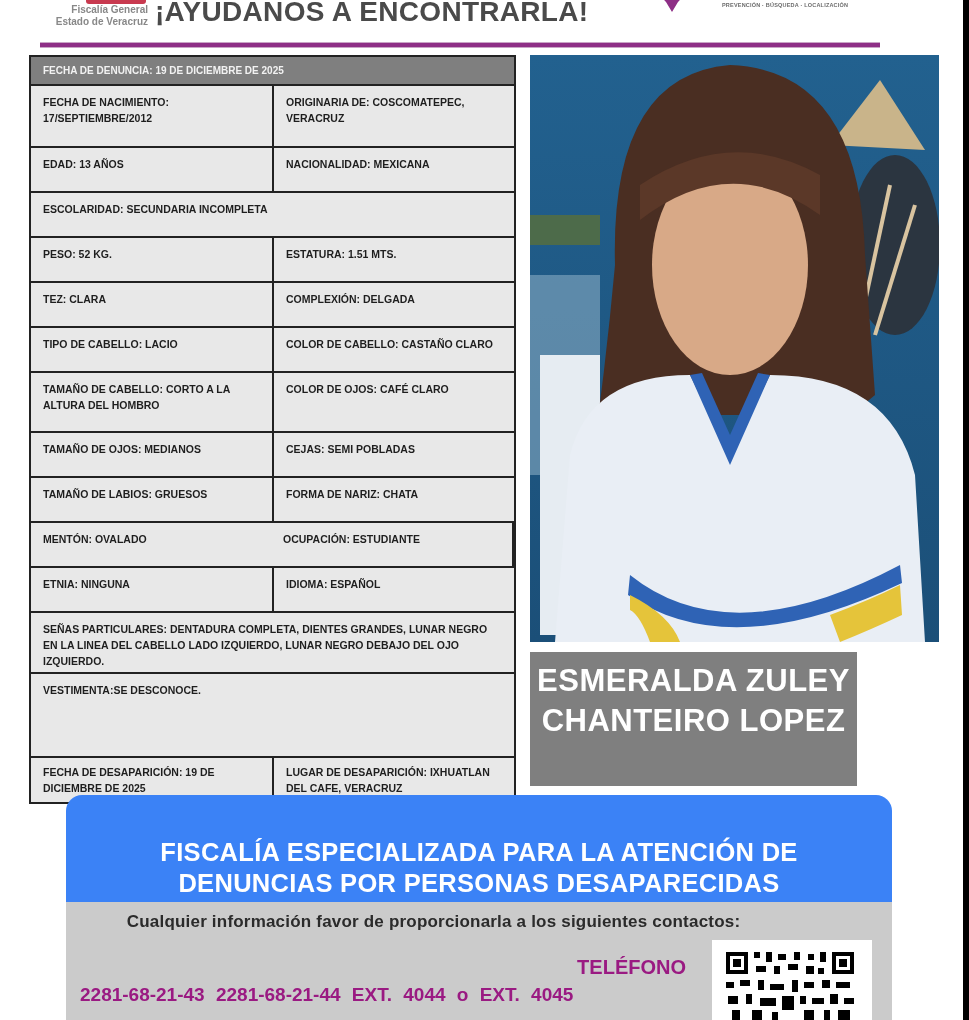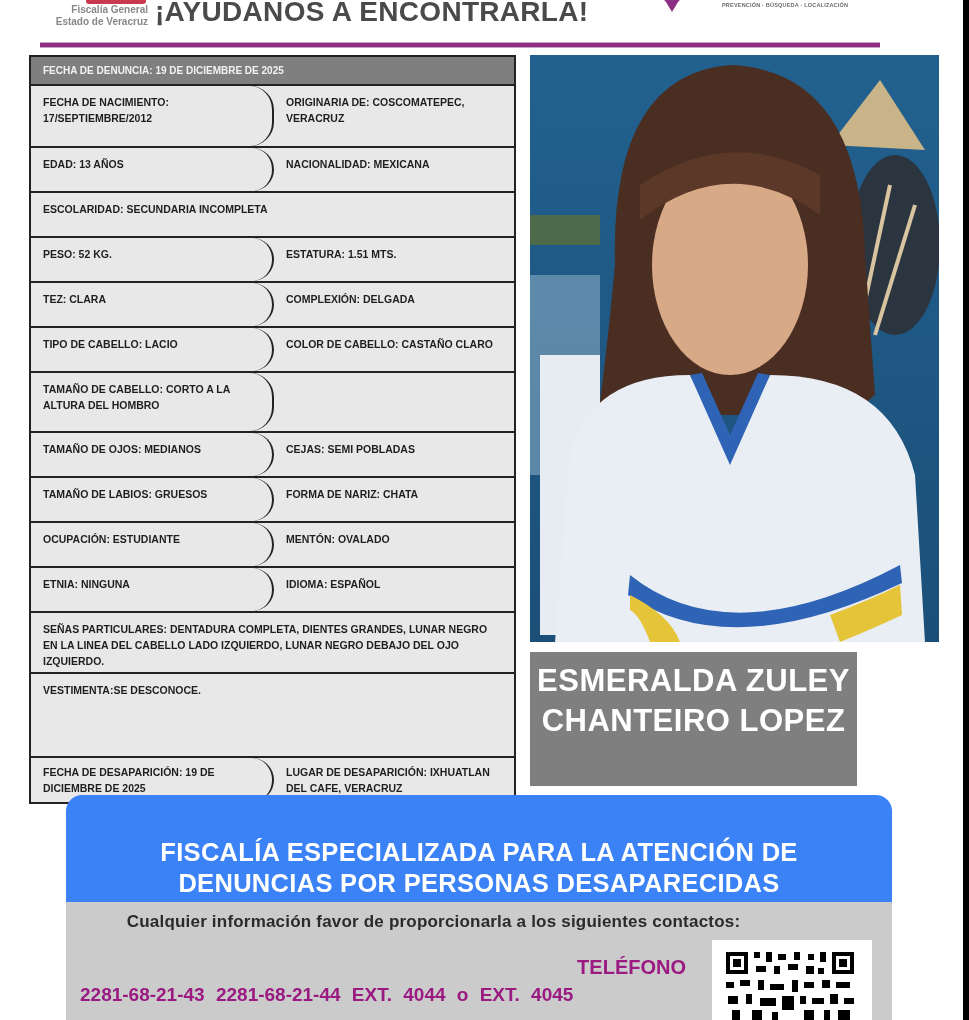--- a/index.html
+++ b/index.html
@@ -10,21 +10,21 @@
   .logo-mark { position:absolute; left:86px; top:-6px; width:60px; height:10px; background:#c83a4f; border-radius:0 0 3px 3px; }
   .headline { position:absolute; left:155px; top:-4px; font-size:28px; font-weight:bold; color:#4a4a4a; letter-spacing:0.3px; white-space:nowrap; }
   .heart { position:absolute; left:658px; top:-14px; width:28px; height:28px; }
   .tagline { position:absolute; left:722px; top:2px; font-size:5.5px; font-weight:bold; color:#6b6b6b; letter-spacing:0.2px; white-space:nowrap; }
   .rule { position:absolute; left:40px; top:42px; width:840px; height:4px; background:#8e2f86; border-top:1px solid #c9a6c6; border-bottom:1px solid #c9a6c6; }
   
   .table { position:absolute; left:29px; top:55px; width:487px; border:2px solid #222; box-sizing:border-box; background:#e8e8e8; }
   .t-head { height:27px; background:#7f7f7f; color:#f2f2f2; font-size:10px; font-weight:bold; padding:0 12px; line-height:28px; border-bottom:2px solid #222; }
   .t-row { display:flex; border-bottom:2px solid #222; box-sizing:border-box; }
   .t-row:last-child { border-bottom:none; }
-  .t-cell { box-sizing:border-box; padding:8px 12px; font-size:10.5px; font-weight:bold; color:#1e1e1e; line-height:16px;border-radius:24px; }
+  .t-cell { box-sizing:border-box; padding:8px 12px; font-size:10.5px; font-weight:bold; color:#1e1e1e; line-height:16px; }
   .t-cell.l { width:243px; border-right:2px solid #222; }
   .t-cell.r { flex:1; }
   .t-cell.full { width:100%; }
   
   .photo { position:absolute; left:530px; top:55px; width:409px; height:587px; overflow:hidden; background:#245e8c; }
   
   .name-panel { position:absolute; left:530px; top:652px; width:327px; height:134px; background:#7f7f7f; color:#fff; text-align:center; font-size:31px; font-weight:bold; line-height:40px; padding-top:9px; box-sizing:border-box; letter-spacing:0.5px; }
   
   .purple-box { position:absolute; left:66px; top:795px; width:826px; height:107px; background:#3b82f6; border-radius:16px 16px 0 0; color:#fff; text-align:center; font-size:25.5px; font-weight:bold; line-height:31px; padding-top:42px; box-sizing:border-box; letter-spacing:0.3px; }
   .gray-box { position:absolute; left:66px; top:902px; width:826px; height:140px; background:#cbcbcb; }
@@ -71,32 +71,33 @@
   <div class="t-row" style="height:45px">
     <div class="t-cell l">TEZ: CLARA</div>
     <div class="t-cell r">COMPLEXIÓN: DELGADA</div>
   </div>
   <div class="t-row" style="height:45px">
     <div class="t-cell l">TIPO DE CABELLO: LACIO</div>
     <div class="t-cell r">COLOR DE CABELLO: CASTAÑO CLARO</div>
   </div>
   <div class="t-row" style="height:60px">
     <div class="t-cell l">TAMAÑO DE CABELLO: CORTO A LA ALTURA DEL HOMBRO</div>
+    <div class="t-cell r">COLOR DE OJOS: CAFÉ CLARO</div>
   </div>
   <div class="t-row" style="height:45px">
     <div class="t-cell l">TAMAÑO DE OJOS: MEDIANOS</div>
     <div class="t-cell r">CEJAS: SEMI POBLADAS</div>
   </div>
   <div class="t-row" style="height:45px">
     <div class="t-cell l">TAMAÑO DE LABIOS: GRUESOS</div>
     <div class="t-cell r">FORMA DE NARIZ: CHATA</div>
   </div>
   <div class="t-row" style="height:45px">
+    <div class="t-cell r">MENTÓN: OVALADO</div>
     <div class="t-cell l">OCUPACIÓN: ESTUDIANTE</div>
-    <div class="t-cell r">MENTÓN: OVALADO</div>
   </div>
   <div class="t-row" style="height:45px">
     <div class="t-cell l">ETNIA: NINGUNA</div>
     <div class="t-cell r">IDIOMA: ESPAÑOL</div>
   </div>
   <div class="t-row" style="height:61px">
     <div class="t-cell full">SEÑAS PARTICULARES: DENTADURA COMPLETA, DIENTES GRANDES, LUNAR NEGRO EN LA LINEA DEL CABELLO LADO IZQUIERDO, LUNAR NEGRO DEBAJO DEL OJO IZQUIERDO.</div>
   </div>
   <div class="t-row" style="height:84px">
     <div class="t-cell full">VESTIMENTA:SE DESCONOCE.</div>

